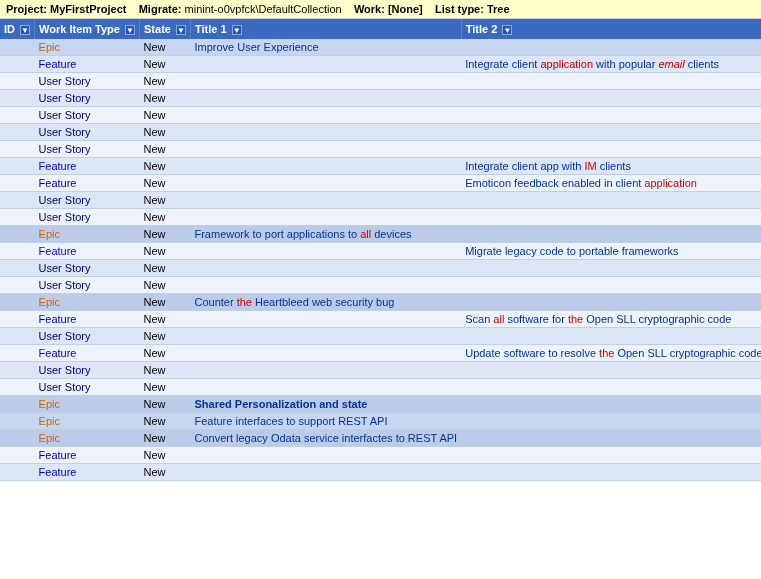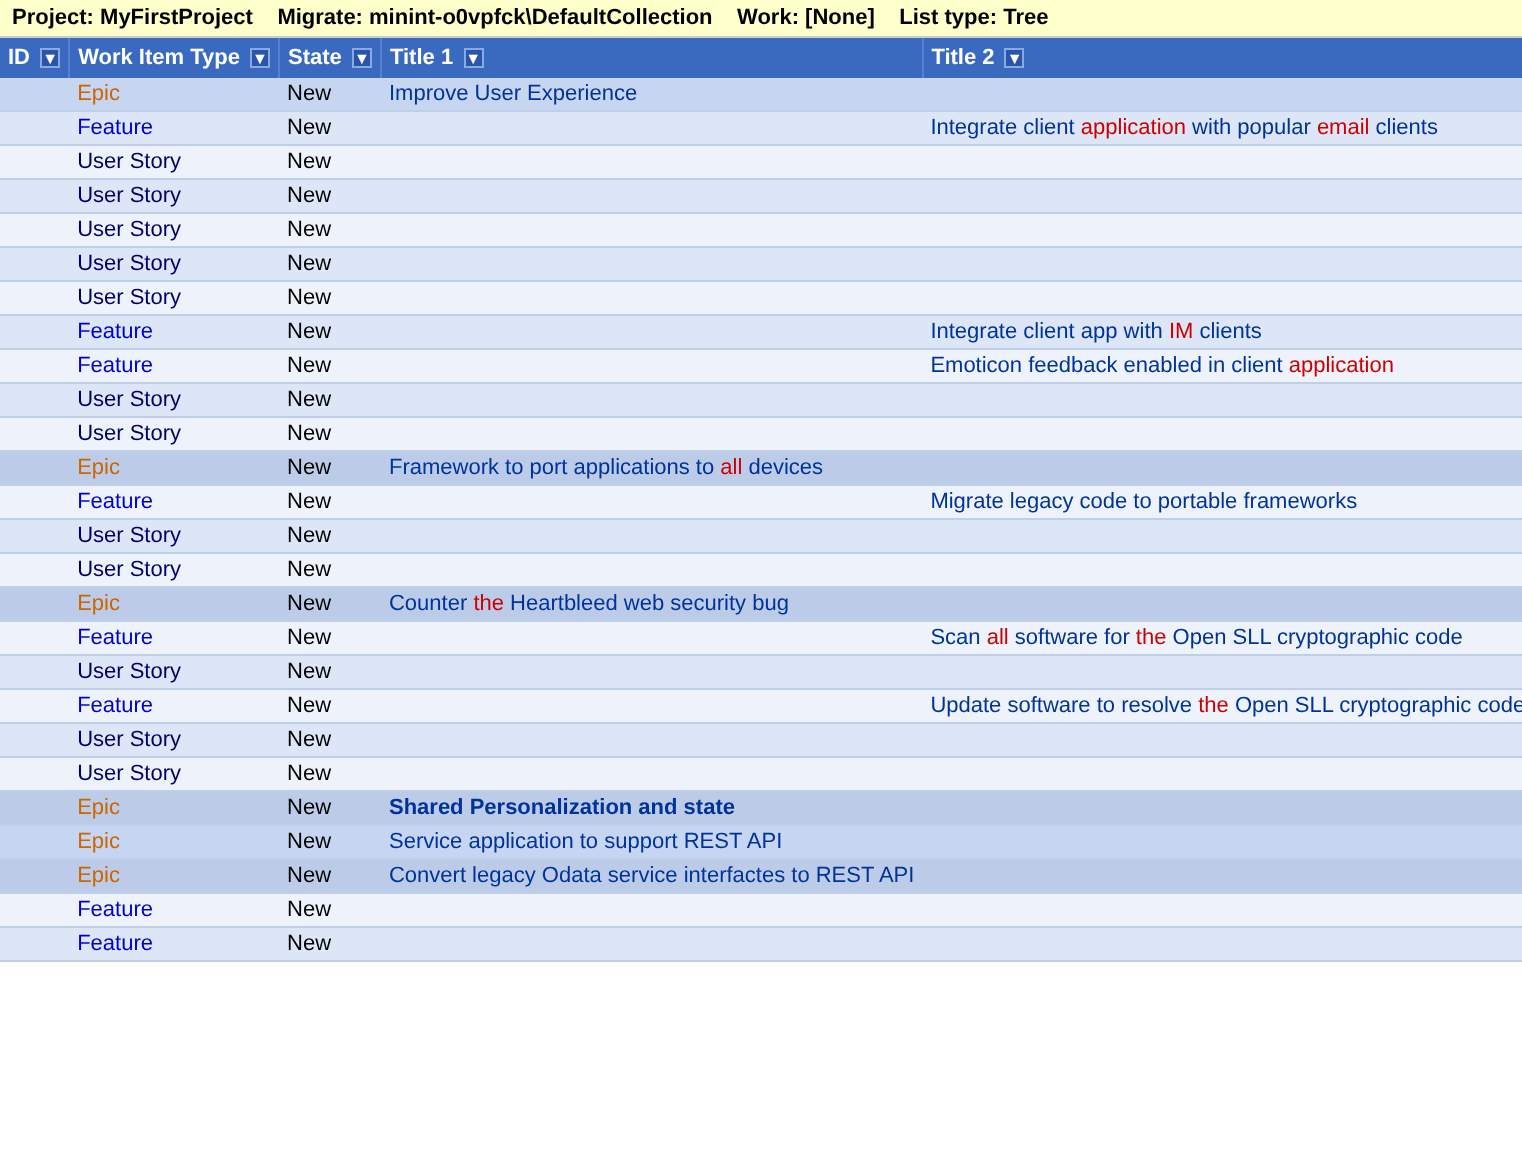--- a/index.html
+++ b/index.html
@@ -64,21 +64,21 @@
     .col-title2 { width: 130px; }
   </style>
 </head>
 <body>
 
 <div class="top-bar">
   <span class="label">Project:</span>
   <span style="font-weight:bold;color:#000;">MyFirstProject</span>
   &nbsp;&nbsp;
   <span class="label">Migrate:</span>
-  <span style="font-weight:bold;color:#000;">minint-o0vpfck\DefaultCollection</span>
+  <span style="font-weight:normal;color:#000;">minint-o0vpfck\DefaultCollection</span>
   &nbsp;&nbsp;
   <span class="label">Work:</span>
   <span style="font-weight:bold;color:#000;">[None]</span>
   &nbsp;&nbsp;
   <span class="label">List type:</span>
   <span style="font-weight:bold;color:#000;">Tree</span>
 </div>
 
 <table>
   <thead>
@@ -97,21 +97,21 @@
         <td class="col-type" style="color: rgb(204, 102, 0);">Epic</td>
         <td class="col-state">New</td>
         <td class="col-title1" style="color: rgb(0, 51, 153);">Improve User Experience</td>
         <td class="col-title2" style="color: rgb(0, 51, 153);"></td>
       </tr>
       <tr>
         <td class="col-id"></td>
         <td class="col-type" style="color: rgb(0, 0, 204);">Feature</td>
         <td class="col-state">New</td>
         <td class="col-title1" style="color: rgb(0, 51, 153);"></td>
-        <td class="col-title2" style="color: rgb(0, 51, 153);">Integrate client <span style="color:#cc0000;">application</span> with popular <span style="color:#cc0000;">email</span> clients</td>
+        <td class="col-title2" style="color: rgb(0, 51, 153);">Integrate client <span style="color:#cc0000;">application</span> with popular <span style="color:#cc0000;font-style:italic;">email</span> clients</td>
       </tr>
       <tr>
         <td class="col-id"></td>
         <td class="col-type" style="color: rgb(0, 0, 102);">User Story</td>
         <td class="col-state">New</td>
         <td class="col-title1" style="color: rgb(0, 51, 153);"></td>
         <td class="col-title2" style="color: rgb(0, 51, 153);"></td>
       </tr>
       <tr>
         <td class="col-id"></td>
@@ -243,21 +243,21 @@
         <td class="col-id"></td>
         <td class="col-type" style="color: rgb(204, 102, 0);">Epic</td>
         <td class="col-state">New</td>
         <td class="col-title1" style="color: rgb(0, 51, 153); font-weight: bold;">Shared Personalization and state</td>
         <td class="col-title2" style="color: rgb(0, 51, 153);"></td>
       </tr>
       <tr style="background: rgb(198, 213, 240);">
         <td class="col-id"></td>
         <td class="col-type" style="color: rgb(204, 102, 0);">Epic</td>
         <td class="col-state">New</td>
-        <td class="col-title1" style="color: rgb(0, 51, 153);">Service application to support REST API</td>
+        <td class="col-title1" style="color: rgb(0, 51, 153);">Feature interfaces to support REST API</td>
         <td class="col-title2" style="color: rgb(0, 51, 153);"></td>
       </tr>
       <tr style="background: rgb(188, 204, 232);">
         <td class="col-id"></td>
         <td class="col-type" style="color: rgb(204, 102, 0);">Epic</td>
         <td class="col-state">New</td>
         <td class="col-title1" style="color: rgb(0, 51, 153);">Convert legacy Odata service interfactes to REST API</td>
         <td class="col-title2" style="color: rgb(0, 51, 153);"></td>
       </tr>
       <tr>

